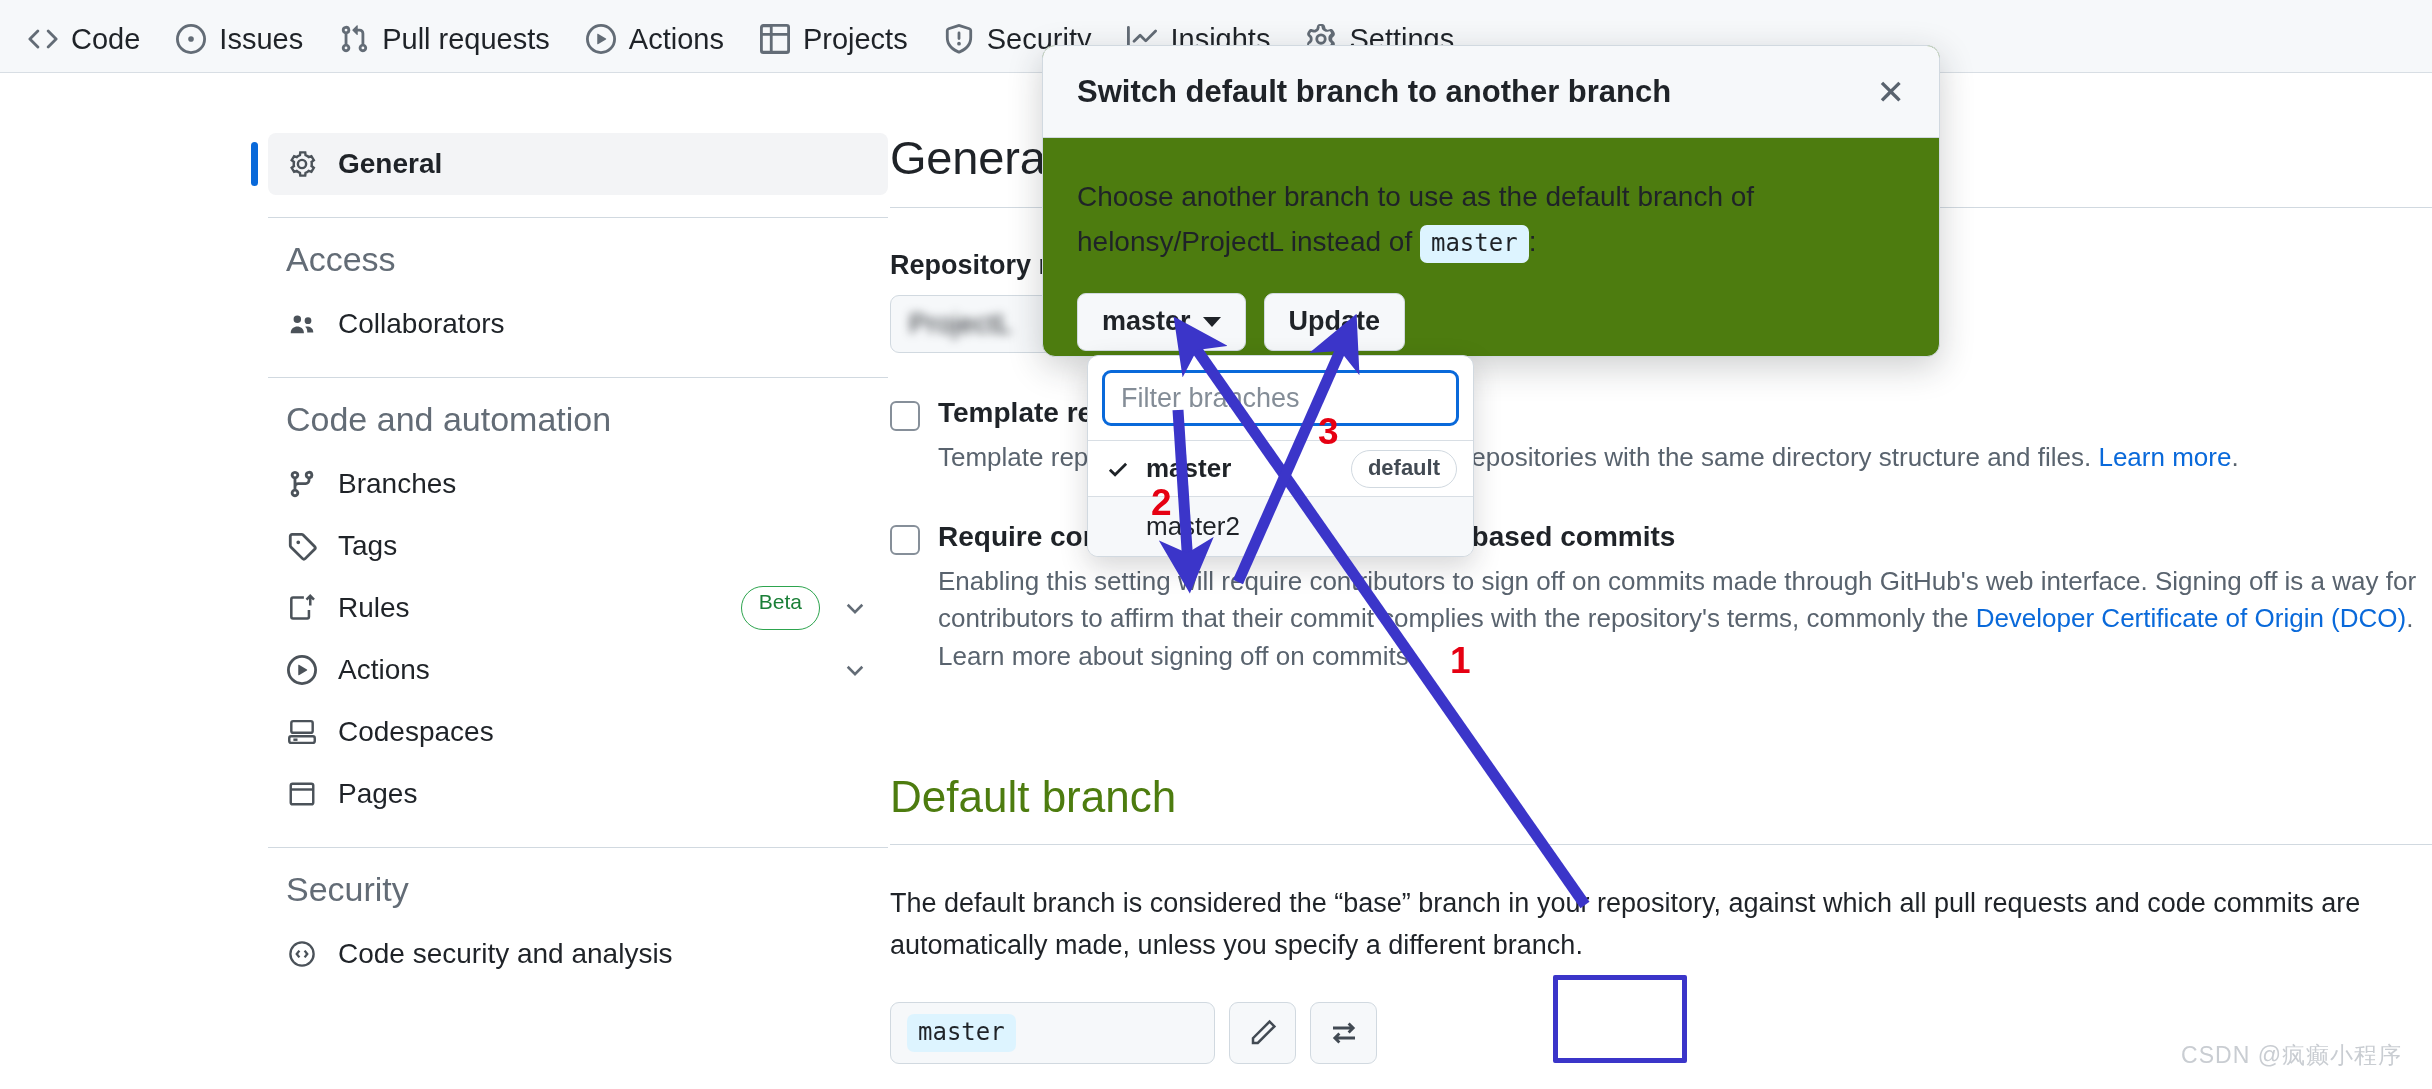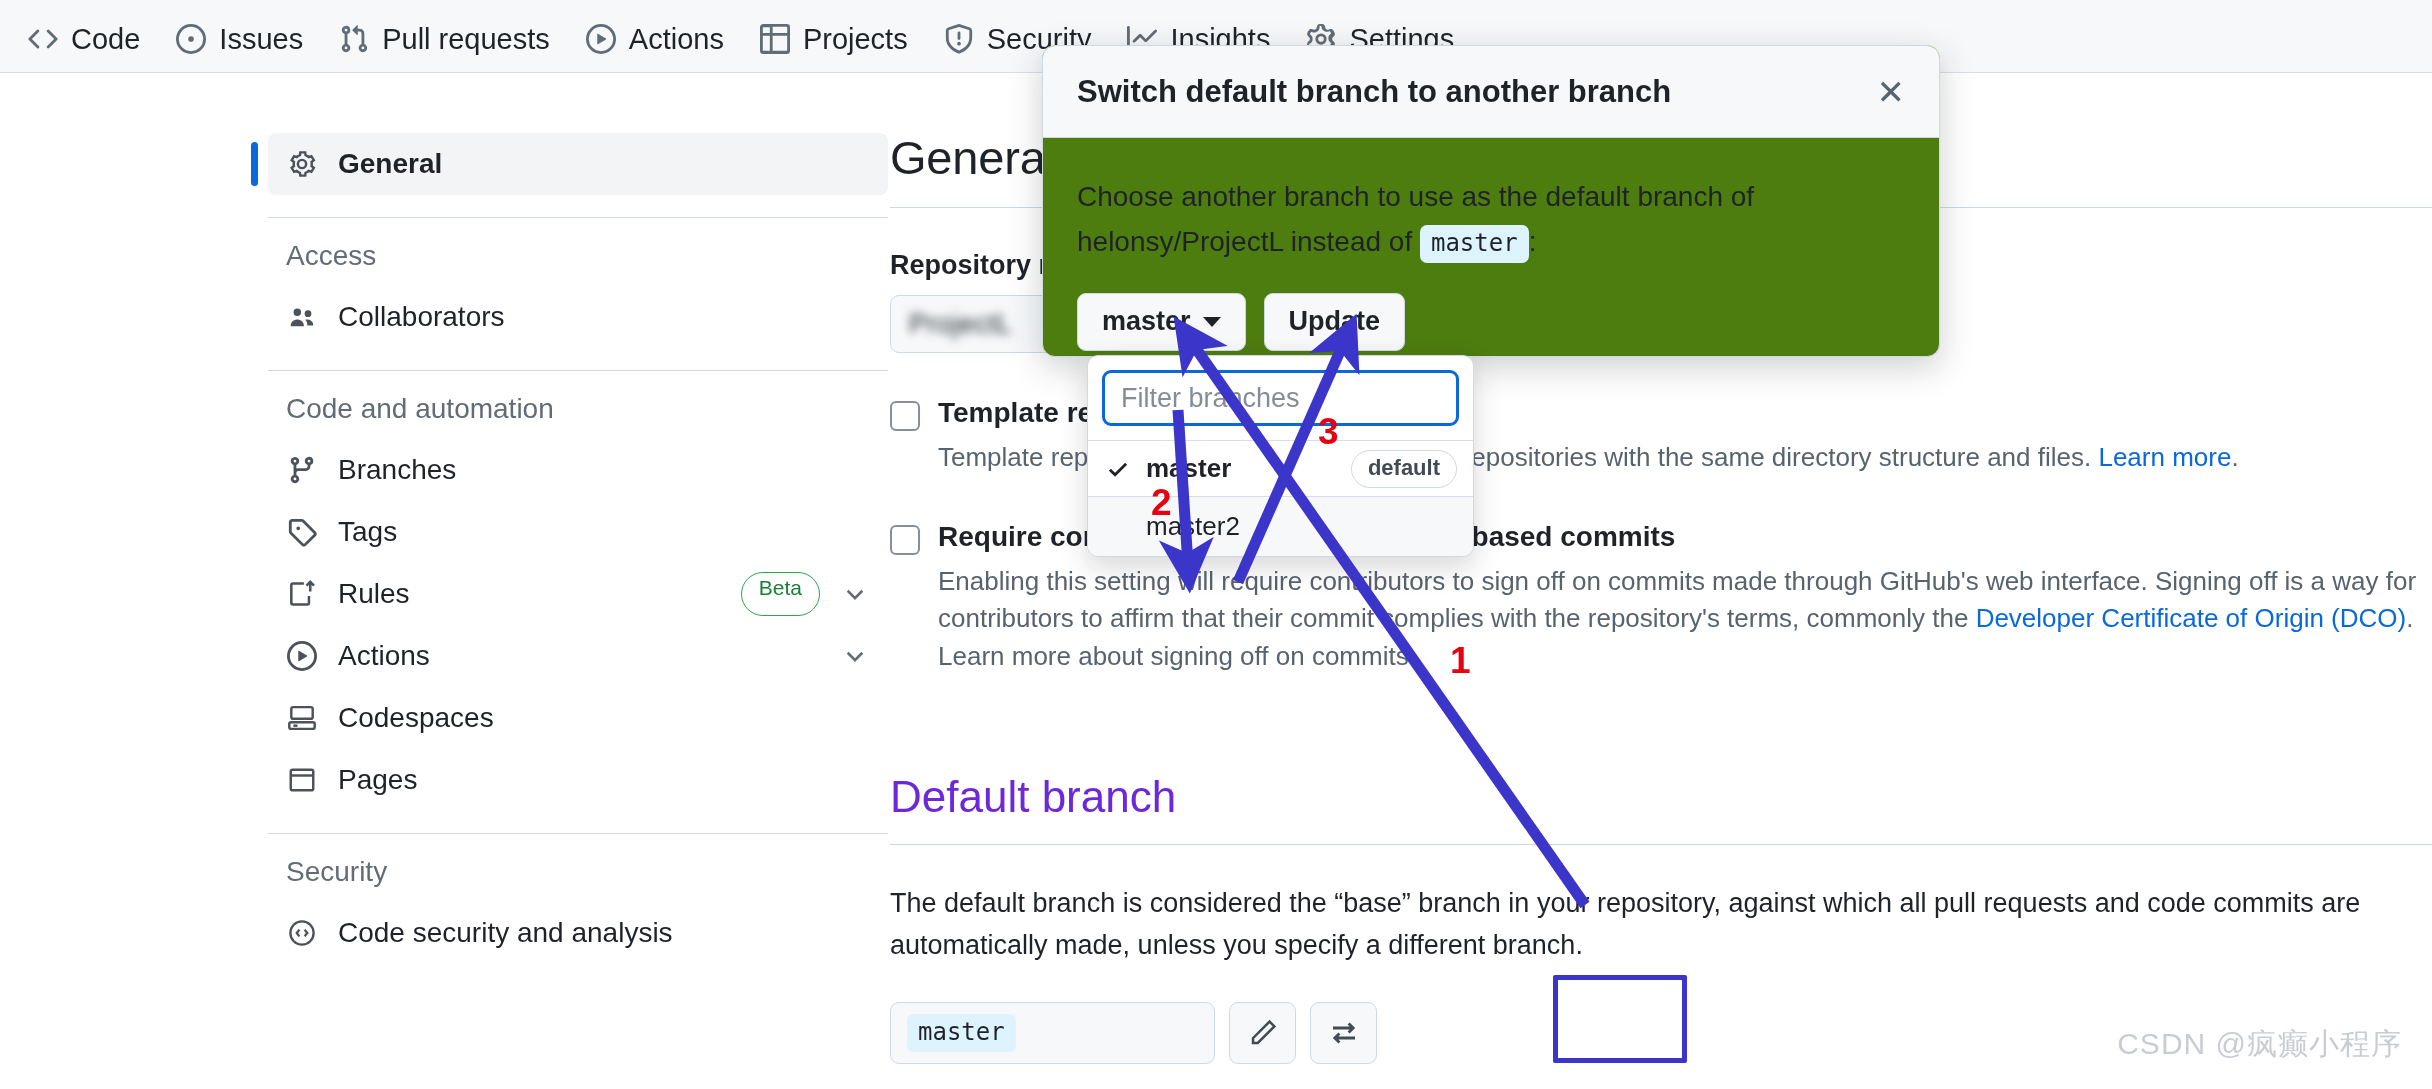--- a/index.html
+++ b/index.html
@@ -42,21 +42,21 @@
   }
   .side-link.active { background: #f3f4f6; font-weight: 600; }
   .side-link.active::before {
     content: ""; position: absolute; left: -17px; top: 9px;
     width: 7px; height: 44px; border-radius: 7px; background: #0969da;
   }
   .side-link .sic { width: 32px; height: 32px; display: inline-flex; align-items: center; justify-content: center; color: #4b5259; flex: none; }
   .side-link .sic svg { width: 30px; height: 30px; display: block; }
   .side-link .label { flex: 1; }
   .side-sep { height: 1px; background: #d1d9e0; margin: 22px 0 22px 0; }
-  .side-group-title { font-size: 28px; color: #636c76; padding: 0 18px; margin-bottom: 14px; }
+  .side-group-title { font-size: 34px; color: #636c76; padding: 0 18px; margin-bottom: 14px; }
   .beta-pill {
     border: 1px solid #2da44e; color: #1a7f37; border-radius: 30px;
     font-size: 21px; padding: 3px 17px 15px; line-height: 1.15; font-weight: 400;
   }
   .chev { width: 30px; color: #636c76; display: inline-flex; align-items: center; justify-content: center; }
   .chev svg { width: 26px; height: 26px; display: block; }
 
   
   .main { position: absolute; left: 890px; top: 130px; width: 1542px; }
   .h-general { font-size: 47px; font-weight: 400; letter-spacing: -0.2px; color: #1f2328; }
@@ -74,21 +74,21 @@
   }
   .chk-row { margin-top: 44px; display: flex; gap: 18px; }
   .chkbox {
     width: 30px; height: 30px; border: 2px solid #868f99; border-radius: 6px;
     background: #fff; flex: none; margin-top: 4px;
   }
   .chk-title { font-size: 28px; font-weight: 600; }
   .chk-desc { font-size: 26px; color: #59636e; margin-top: 10px; line-height: 1.45; max-width: 1480px; }
   .lnk { color: #0969da; margin-top: 38px; }
 
-  .h-default { font-size: 44px; font-weight: 400; margin-top: 96px; color: #6d28d9; }
+  .h-default { font-size: 44px; font-weight: 400; margin-top: 96px; color: #4d7c0f; }
   .para { font-size: 27px; color: #1f2328; margin-top: 38px; line-height: 1.55; }
   .branch-row { display: flex; align-items: center; gap: 14px; margin-top: 36px; }
   .branch-box {
     width: 325px; height: 62px; border: 1px solid #d1d9e0; border-radius: 9px;
     background: #f6f8fa; display: flex; align-items: center; padding: 0 16px;
   }
   .code-chip {
     background: #ddf4ff; border-radius: 7px; padding: 4px 11px 6px;
     font-family: "DejaVu Sans Mono", monospace; font-size: 24px; color: #1f2328;
   }
@@ -154,22 +154,22 @@
   .anno { position: absolute; left: 0; top: 0; width: 2432px; height: 1089px; pointer-events: none; }
   .anno-num {
     position: absolute; color: #e60012; font-weight: 700; font-size: 37px;
     font-family: "Liberation Sans", sans-serif;
   }
   .hl-box {
     position: absolute; border: 5px solid #3b35c9; border-radius: 2px;
   }
 
   .watermark {
-    position: absolute; right: 30px; bottom: 24px;
-    font-size: 30px; color: #c9cdd2; letter-spacing: 1px; margin-left: 13px;
+    position: absolute; right: 30px; bottom: 18px;
+    font-size: 23px; color: #c9cdd2; letter-spacing: 1px; margin-left: 13px;
   }
 </style>
 </head>
 <body>
 
 <div id="root">
 
   <div class="repo-nav">
     <div class="nav-item">
       <span class="ic">

